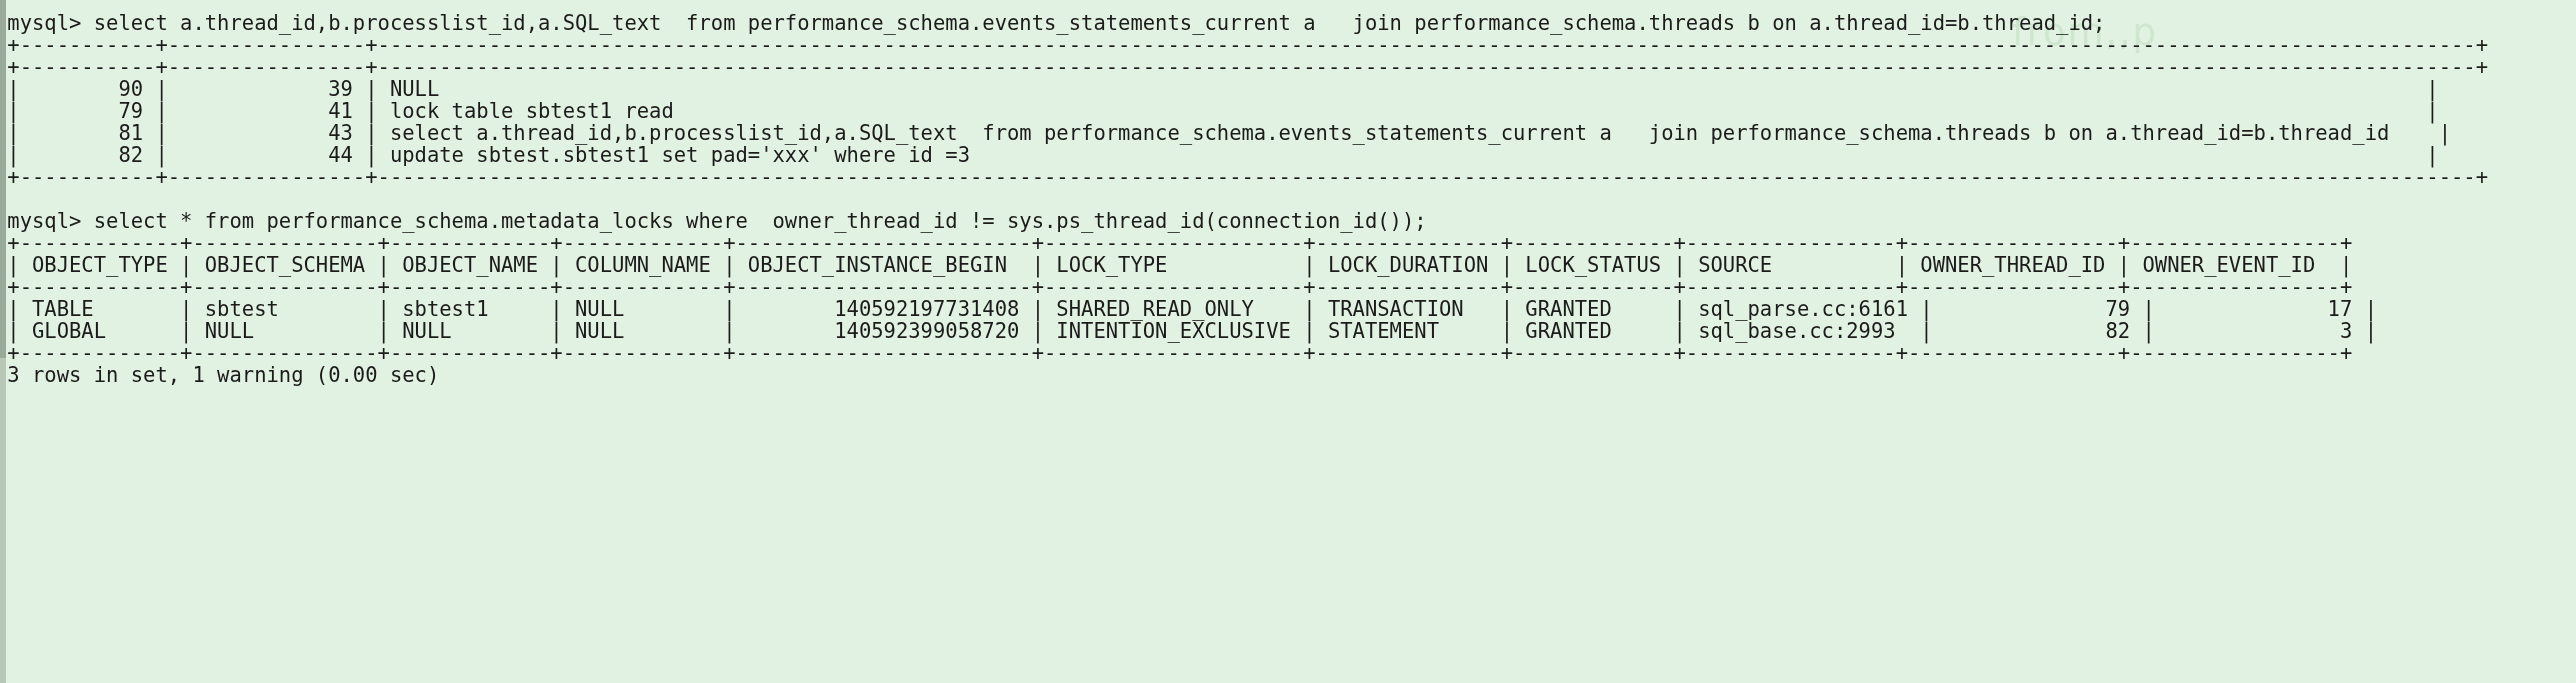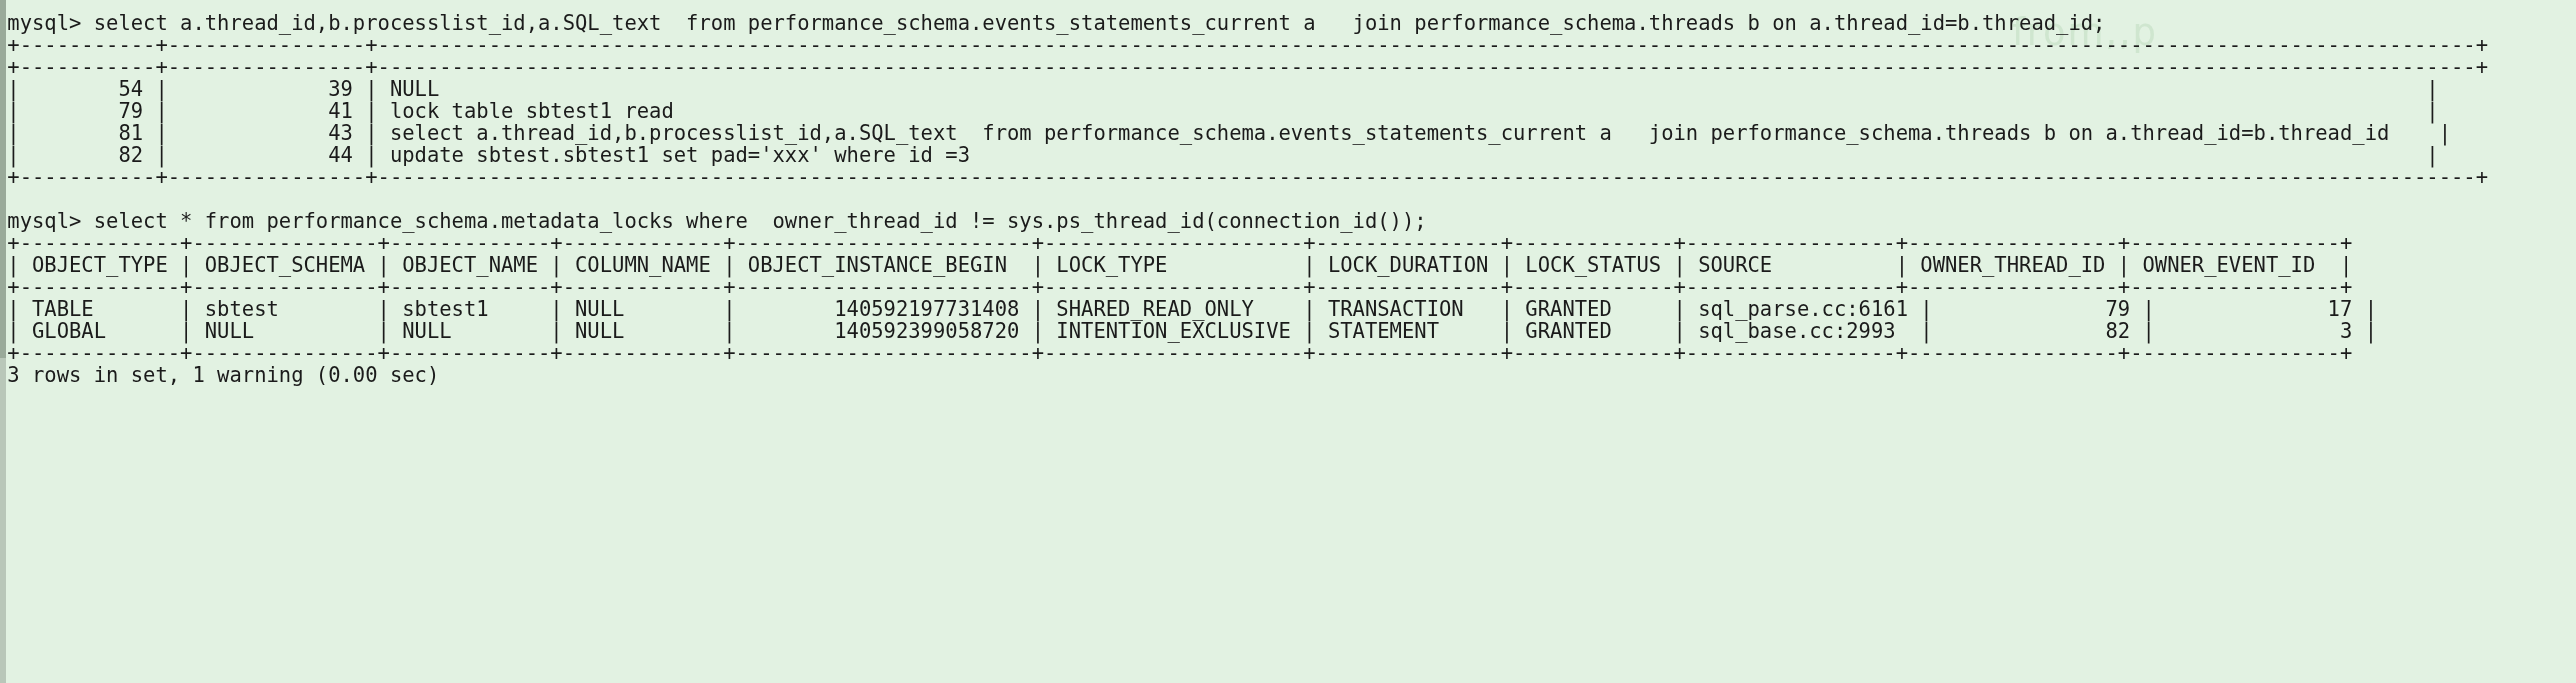--- a/index.html
+++ b/index.html
@@ -73,21 +73,21 @@
     <div id="scroll-thumb"></div>
   </div>
 
   <div id="watermark">from,,p</div>
 
   <div id="screen">
 
     <div class="line">mysql&gt; select a.thread_id,b.processlist_id,a.SQL_text  from performance_schema.events_statements_current a   join performance_schema.threads b on a.thread_id=b.thread_id;</div>
     <div class="line">+-----------+----------------+--------------------------------------------------------------------------------------------------------------------------------------------------------------------------+</div>
     <div class="line">+-----------+----------------+--------------------------------------------------------------------------------------------------------------------------------------------------------------------------+</div>
-    <div class="line">|        54 |             39 | NULL                                                                                                                                                                 |</div>
+    <div class="line">|        90 |             39 | NULL                                                                                                                                                                 |</div>
     <div class="line">|        79 |             41 | lock table sbtest1 read                                                                                                                                              |</div>
     <div class="line">|        81 |             43 | select a.thread_id,b.processlist_id,a.SQL_text  from performance_schema.events_statements_current a   join performance_schema.threads b on a.thread_id=b.thread_id    |</div>
     <div class="line">|        82 |             44 | update sbtest.sbtest1 set pad='xxx' where id =3                                                                                                                      |</div>
     <div class="line">+-----------+----------------+--------------------------------------------------------------------------------------------------------------------------------------------------------------------------+</div>
 
     <div class="blank"></div>
 
     <div class="line">mysql&gt; select * from performance_schema.metadata_locks where  owner_thread_id != sys.ps_thread_id(connection_id());</div>
     <div class="line">+-------------+---------------+-------------+-------------+------------------------+---------------------+---------------+-------------+-----------------+-----------------+-----------------+</div>
     <div class="line">| OBJECT_TYPE | OBJECT_SCHEMA | OBJECT_NAME | COLUMN_NAME | OBJECT_INSTANCE_BEGIN  | LOCK_TYPE           | LOCK_DURATION | LOCK_STATUS | SOURCE          | OWNER_THREAD_ID | OWNER_EVENT_ID  |</div>

